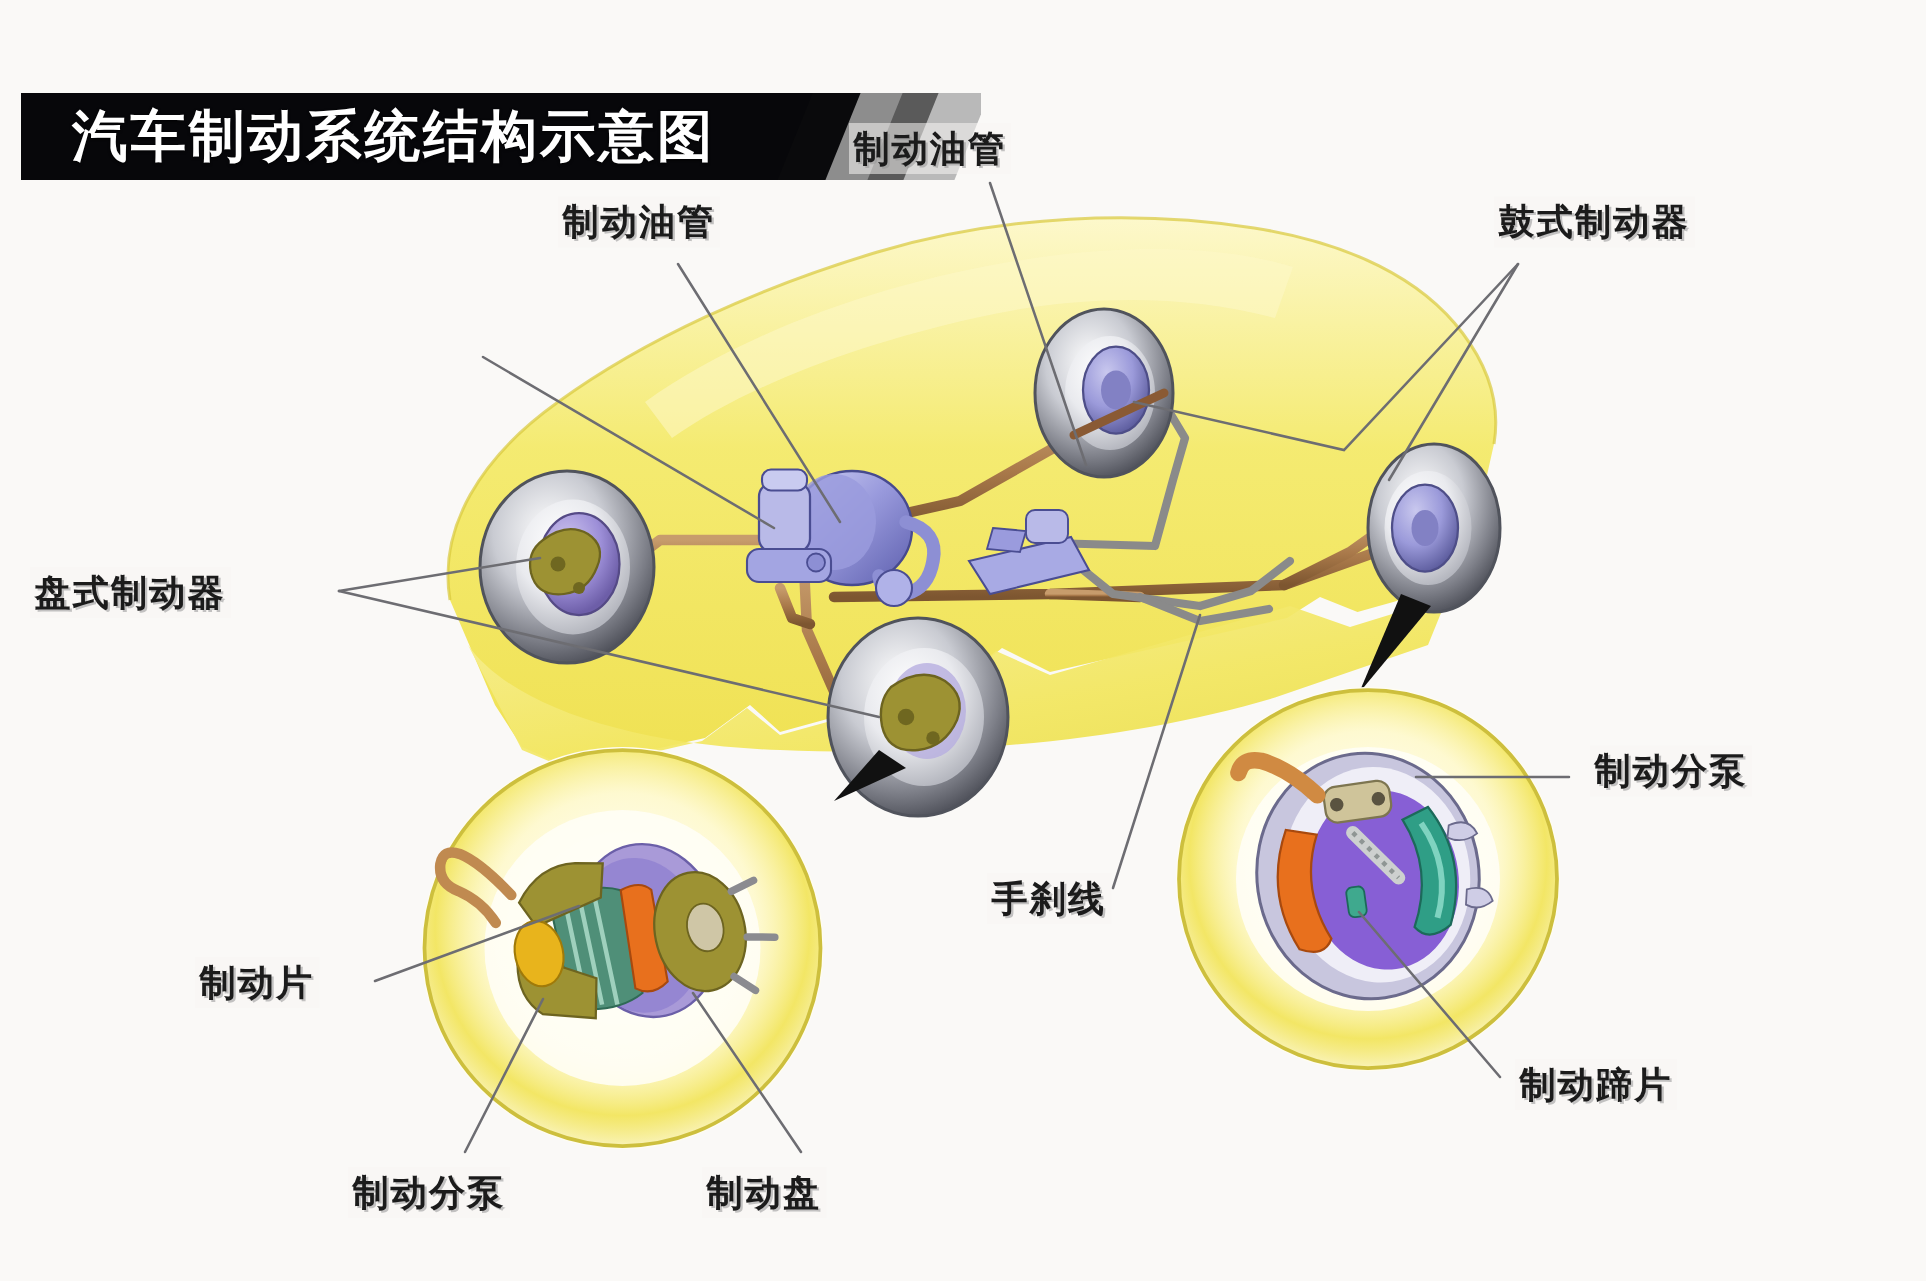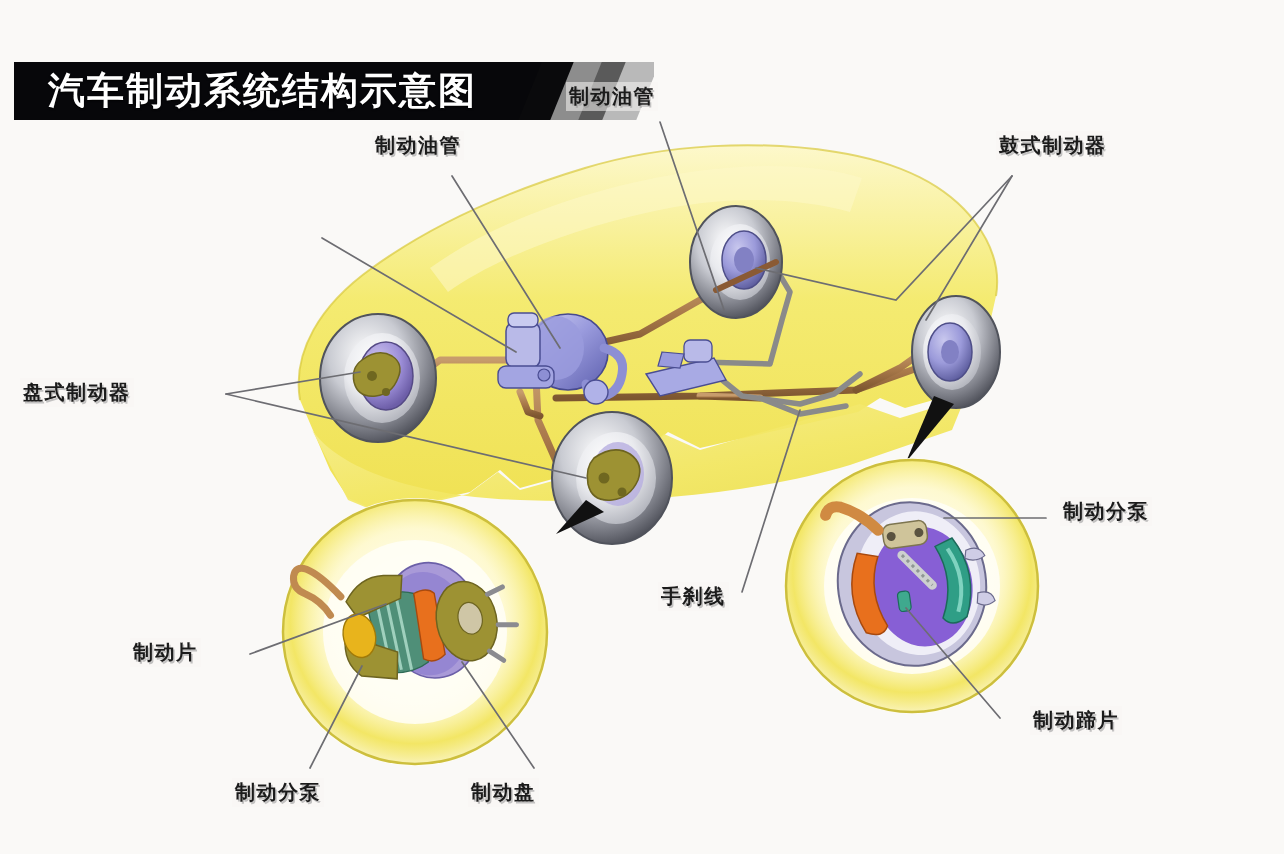--- a/index.html
+++ b/index.html
@@ -33,21 +33,21 @@
     font-size:37px;font-weight:bold;color:#ffffff;
     letter-spacing:2px;line-height:44px;
     font-family:"Liberation Sans","DejaVu Sans",sans-serif;
     text-shadow:0 1px 2px rgba(0,0,0,.9);
     white-space:nowrap;
   }
 
   
   .label{
     position:absolute;white-space:nowrap;
-    font-size:20px;font-weight:bold;color:#1b1b1b;
+    font-size:24px;font-weight:bold;color:#1b1b1b;
     letter-spacing:1.5px;
     font-family:"Liberation Sans","DejaVu Sans",sans-serif;
     text-shadow:1.5px 1.5px 0 rgba(150,150,150,.55);
     background:rgba(247,246,244,.55);
     padding:1px 3px;
   }
 </style>
 </head>
 <body>
 
@@ -307,18 +307,18 @@
     <div class="tb-skew tb-b4"></div>
     <div class="title-text">汽车制动系统结构示意图</div>
   </div>
 
   <div class="label" style="left:372px;top:131px;">制动油管</div>
   <div class="label" style="left:566px;top:82px;">制动油管</div>
   <div class="label" style="left:996px;top:131px;text-align:right;">鼓式制动器</div>
   <div class="label" style="left:20px;top:378px;text-align:right;">盘式制动器</div>
   <div class="label" style="left:658px;top:582px;">手刹线</div>
   <div class="label" style="left:1060px;top:497px;">制动分泵</div>
-  <div class="label" style="left:1010px;top:706px;margin-left:20px;">制动蹄片</div>
+  <div class="label" style="left:1010px;top:706px;">制动蹄片</div>
   <div class="label" style="left:130px;top:638px;">制动片</div>
   <div class="label" style="left:232px;top:778px;">制动分泵</div>
   <div class="label" style="left:468px;top:778px;">制动盘</div>
 
 </div>
 
 </body></html>

